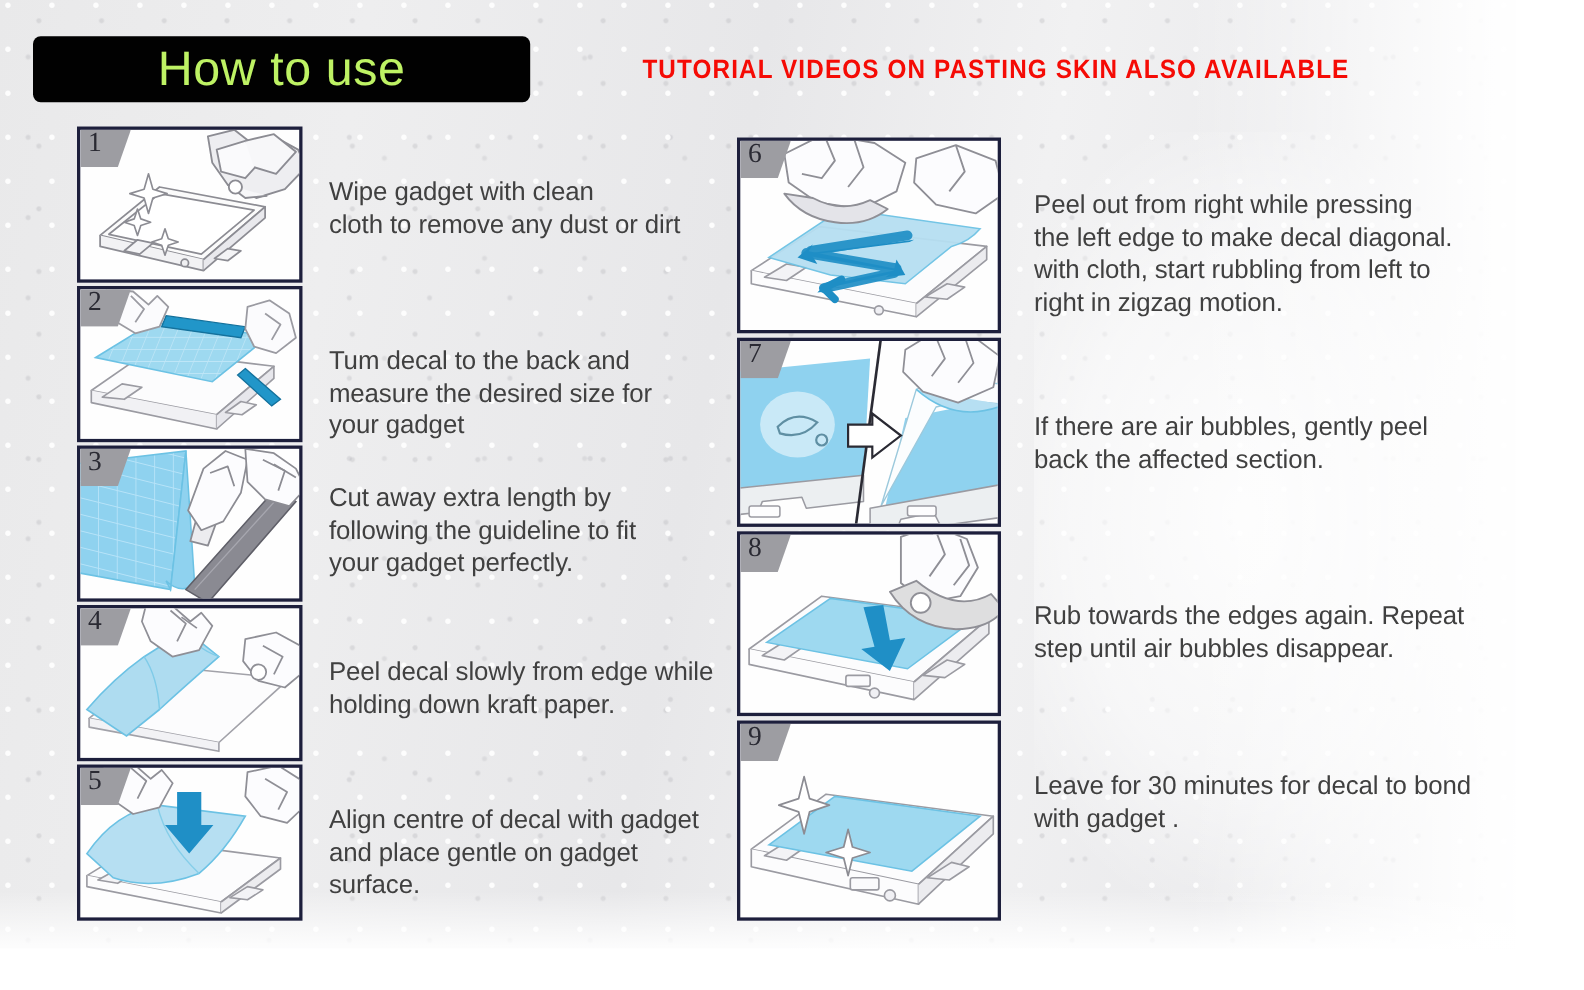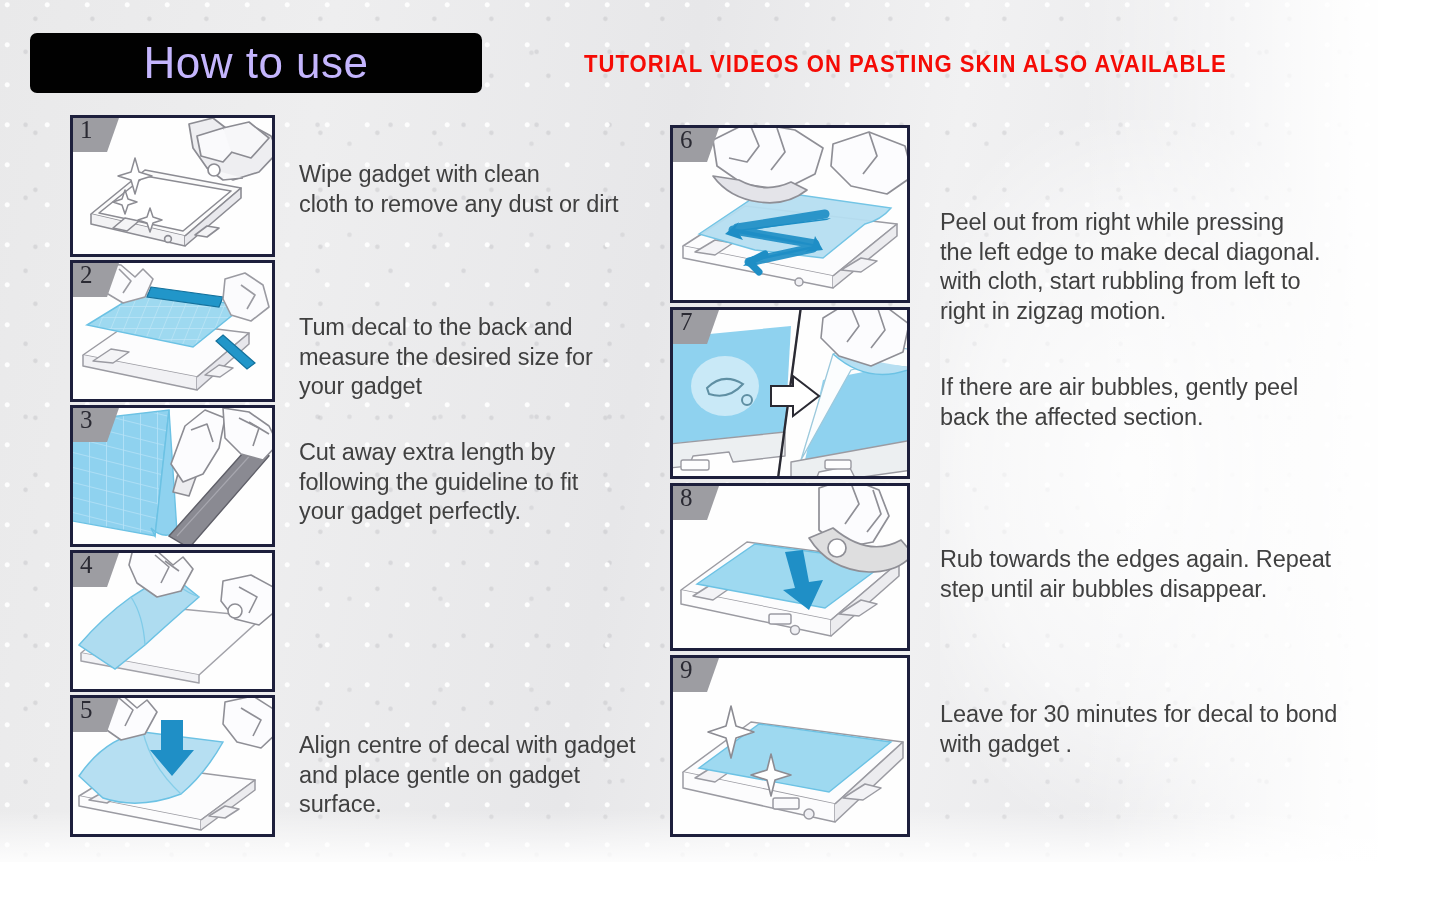--- a/index.html
+++ b/index.html
@@ -34,21 +34,21 @@
     background:radial-gradient(ellipse at 45% 50%, rgba(255,255,255,.92) 0%, rgba(255,255,255,.55) 48%, rgba(255,255,255,0) 76%);
   }
 
   
   .title-banner{
     position:absolute;left:30px;top:33px;width:452px;height:60px;
     background:#010101;border-radius:7px;
     display:flex;align-items:center;justify-content:center;
   }
   .title-banner span{
-    color:#c4b5fd;font-size:44px;font-weight:400;letter-spacing:.5px;
+    color:#bef264;font-size:44px;font-weight:400;letter-spacing:.5px;
     font-family:"Liberation Sans", sans-serif;
   }
   .tut-note{
     position:absolute;left:584px;top:50px;width:810px;
     color:#f50b05;font-size:24px;font-weight:700;letter-spacing:1.1px;
     transform:scaleX(.92);transform-origin:left center;
     white-space:nowrap;
   }
 
   
@@ -224,20 +224,22 @@
           <path d="M82 2 L96 14 L88 30"></path>
           <path d="M92 8 L106 18"></path>
 
           <path d="M150 28 L178 22 L200 34 L205 56 L186 72 L162 66 L148 48 Z"></path>
           <path d="M166 34 L184 44 L176 60"></path>
           <circle cx="162" cy="58" r="7" fill="#fff"></circle>
         </g>
       </svg>
     </div>
   </div>
+  <div class="step-text" style="left:299px;top:596px;width:380px;">Peel decal slowly from edge while
+holding down kraft paper.</div>
 
   <div class="panel" style="left:70px;top:695px;width:205px;height:142px;">
     <div class="num">
         <b>5</b>
       </div>
     <div class="scene">
       <svg viewBox="0 0 205 142" width="205" height="142">
 
         <g fill="#fcfcfd" stroke="#9b9ba2" stroke-width="1.5" stroke-linejoin="round">
           <path d="M6 98 L58 66 L182 82 L128 122 Z"></path>
@@ -297,21 +299,21 @@
           <path d="M40 12 L76 -6 L122 2 L150 20 L142 46 L110 62 L70 56 L44 38 Z"></path>
           <path d="M76 -6 L86 18 L74 34 L56 30"></path>
           <path d="M104 0 L112 24 L98 42"></path>
           <path d="M40 48 Q56 70 86 74 Q114 78 134 62 L118 54 Q92 66 66 52 Z" fill="#e4e4e9"></path>
           <path d="M160 16 L196 4 L232 18 L240 48 L214 66 L178 58 L158 38 Z"></path>
           <path d="M196 4 L204 28 L190 46"></path>
         </g>
       </svg>
     </div>
   </div>
-  <div class="step-text" style="left:940px;top:172px;width:400px;margin-top:36px;">Peel out from right while pressing
+  <div class="step-text" style="left:940px;top:172px;width:400px;">Peel out from right while pressing
 the left edge to make decal diagonal.
 with cloth, start rubbling from left to
 right in zigzag motion.</div>
 
   <div class="panel" style="left:670px;top:307px;width:240px;height:172px;">
     <div class="num">
         <b>7</b>
       </div>
     <div class="scene">
       <svg viewBox="0 0 240 172" width="240" height="172">

